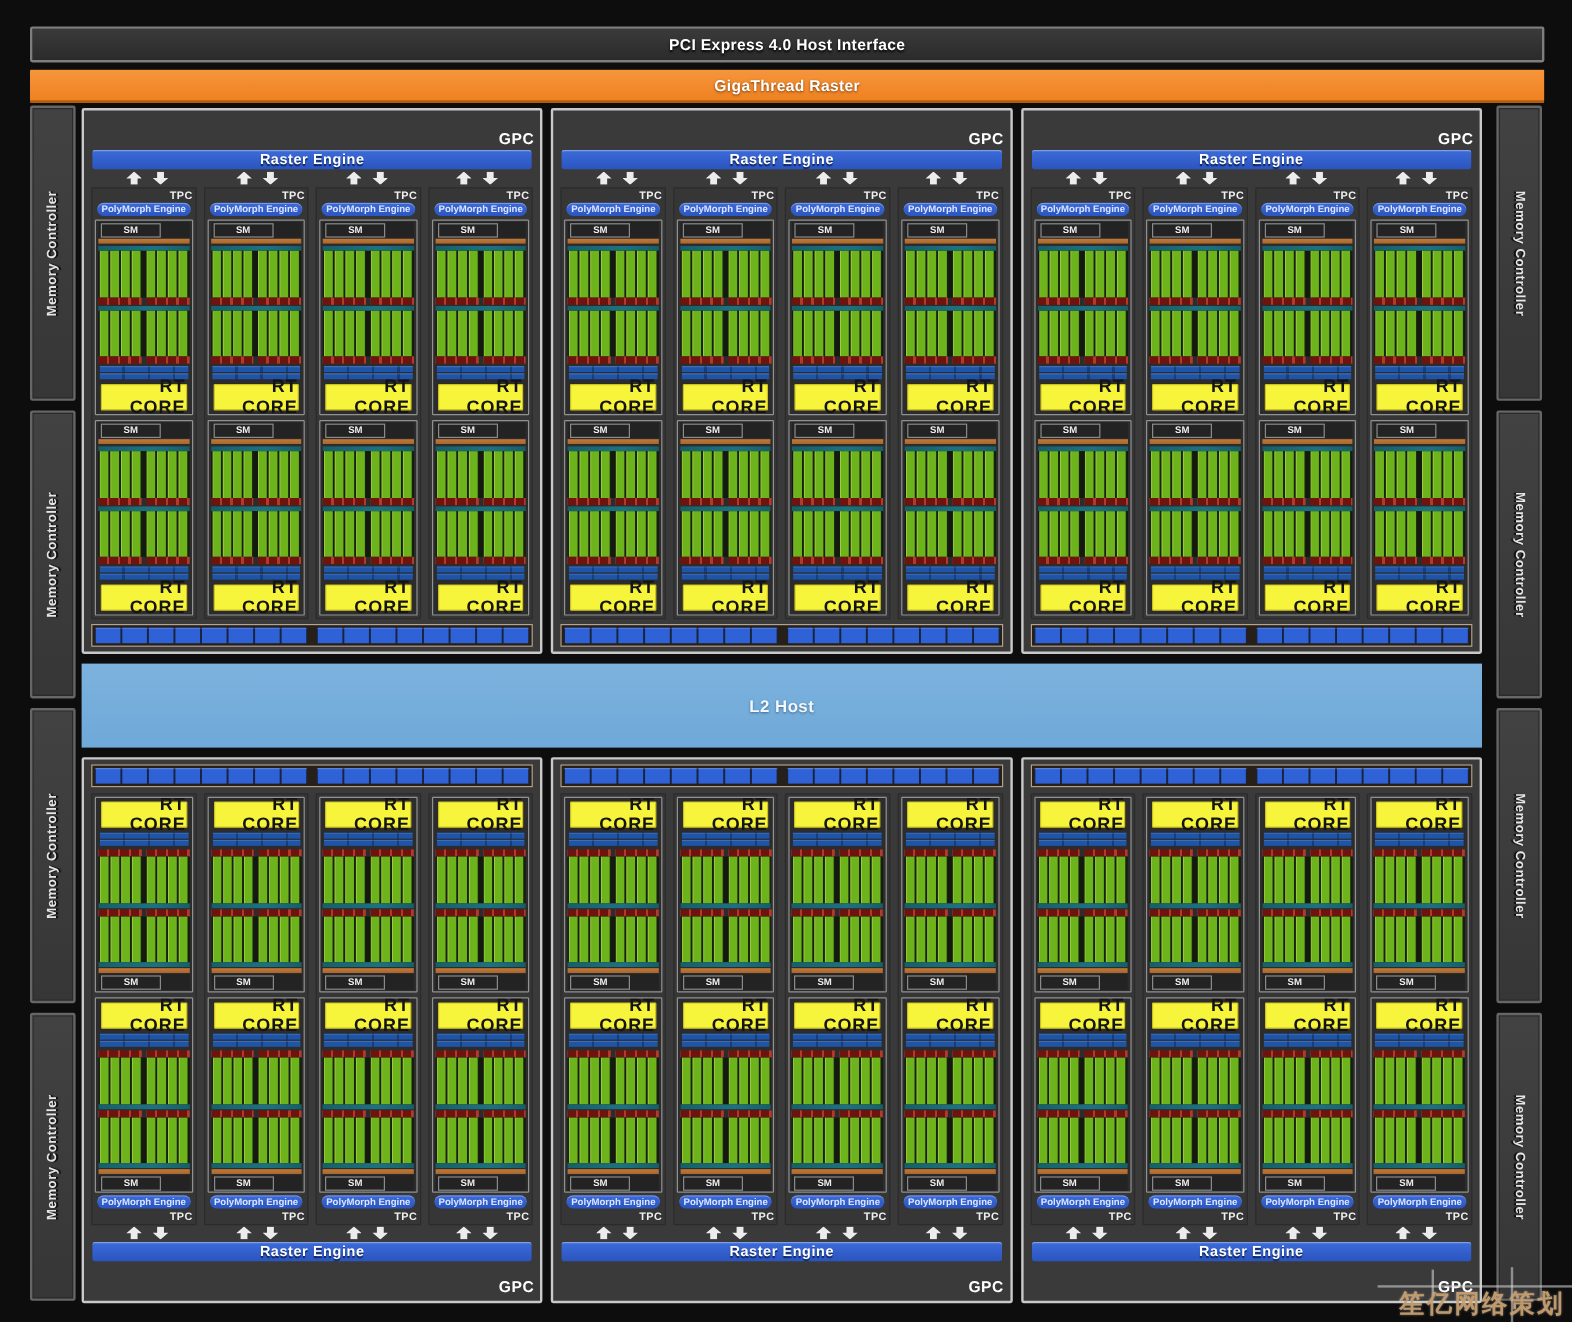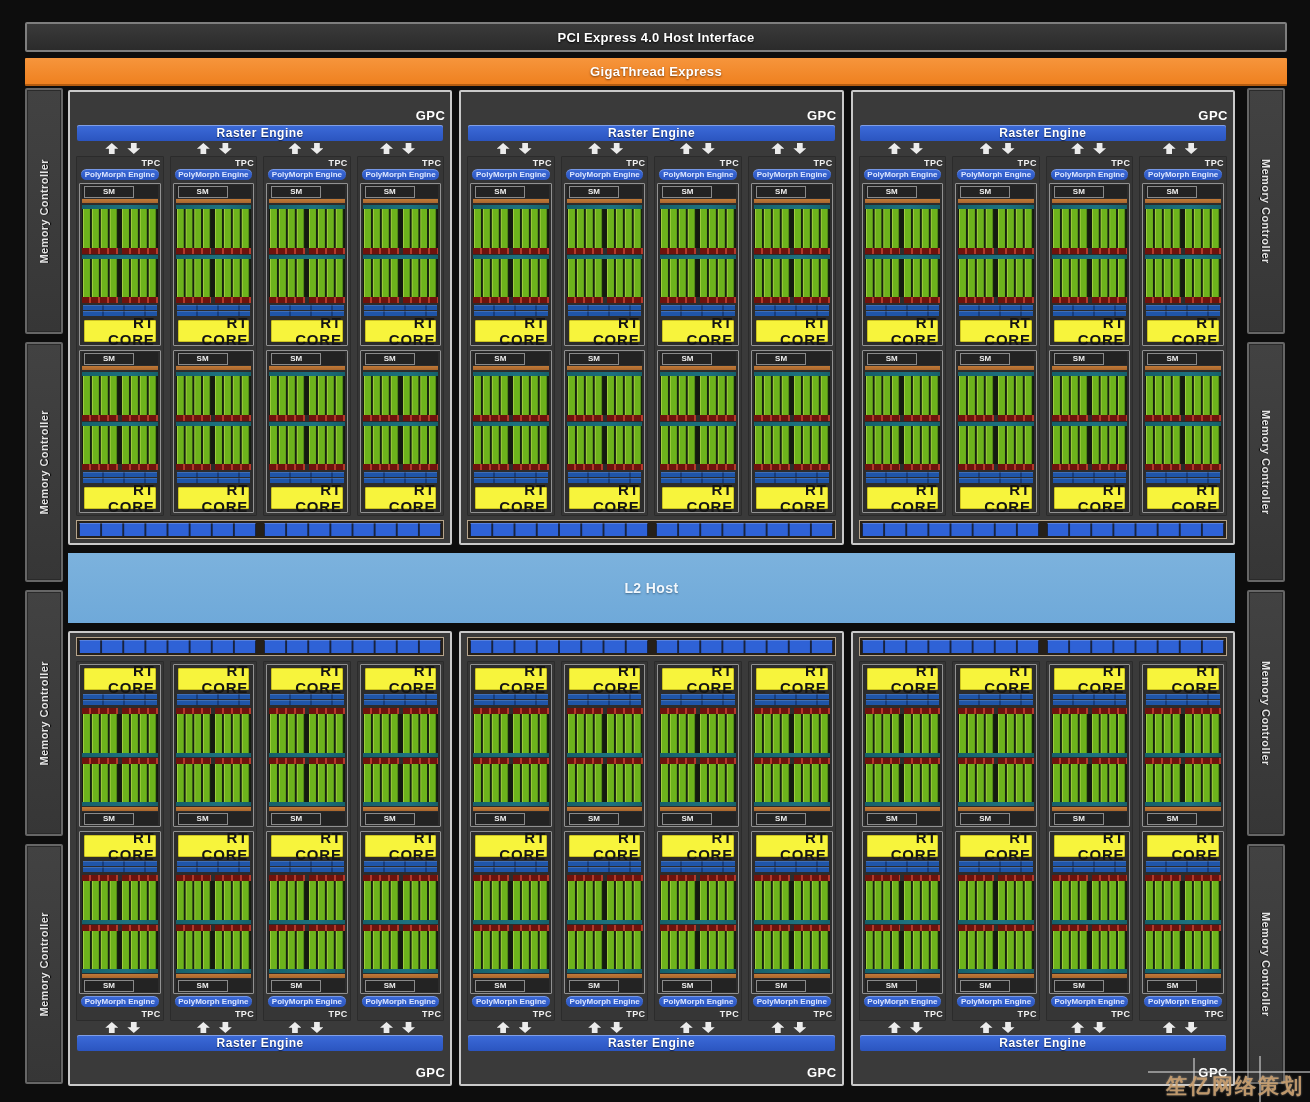--- a/index.html
+++ b/index.html
@@ -164,21 +164,21 @@
 </head>
 <body>
 
 <div id="page">
 
   <div id="pci-bar">
     <span>PCI Express 4.0 Host Interface</span>
   </div>
 
   <div id="giga-bar">
-    <span>GigaThread Express</span>
+    <span>GigaThread Raster</span>
   </div>
 
   <div id="mem-left">
       <div class="mem-block mem-left" style="left: 25px; top: 88px; height: 246px;">
         <span>Memory Controller</span>
       </div>
       <div class="mem-block mem-left" style="left: 25px; top: 342px; height: 240px;">
         <span>Memory Controller</span>
       </div>
       <div class="mem-block mem-left" style="left: 25px; top: 590px; height: 246px;">

